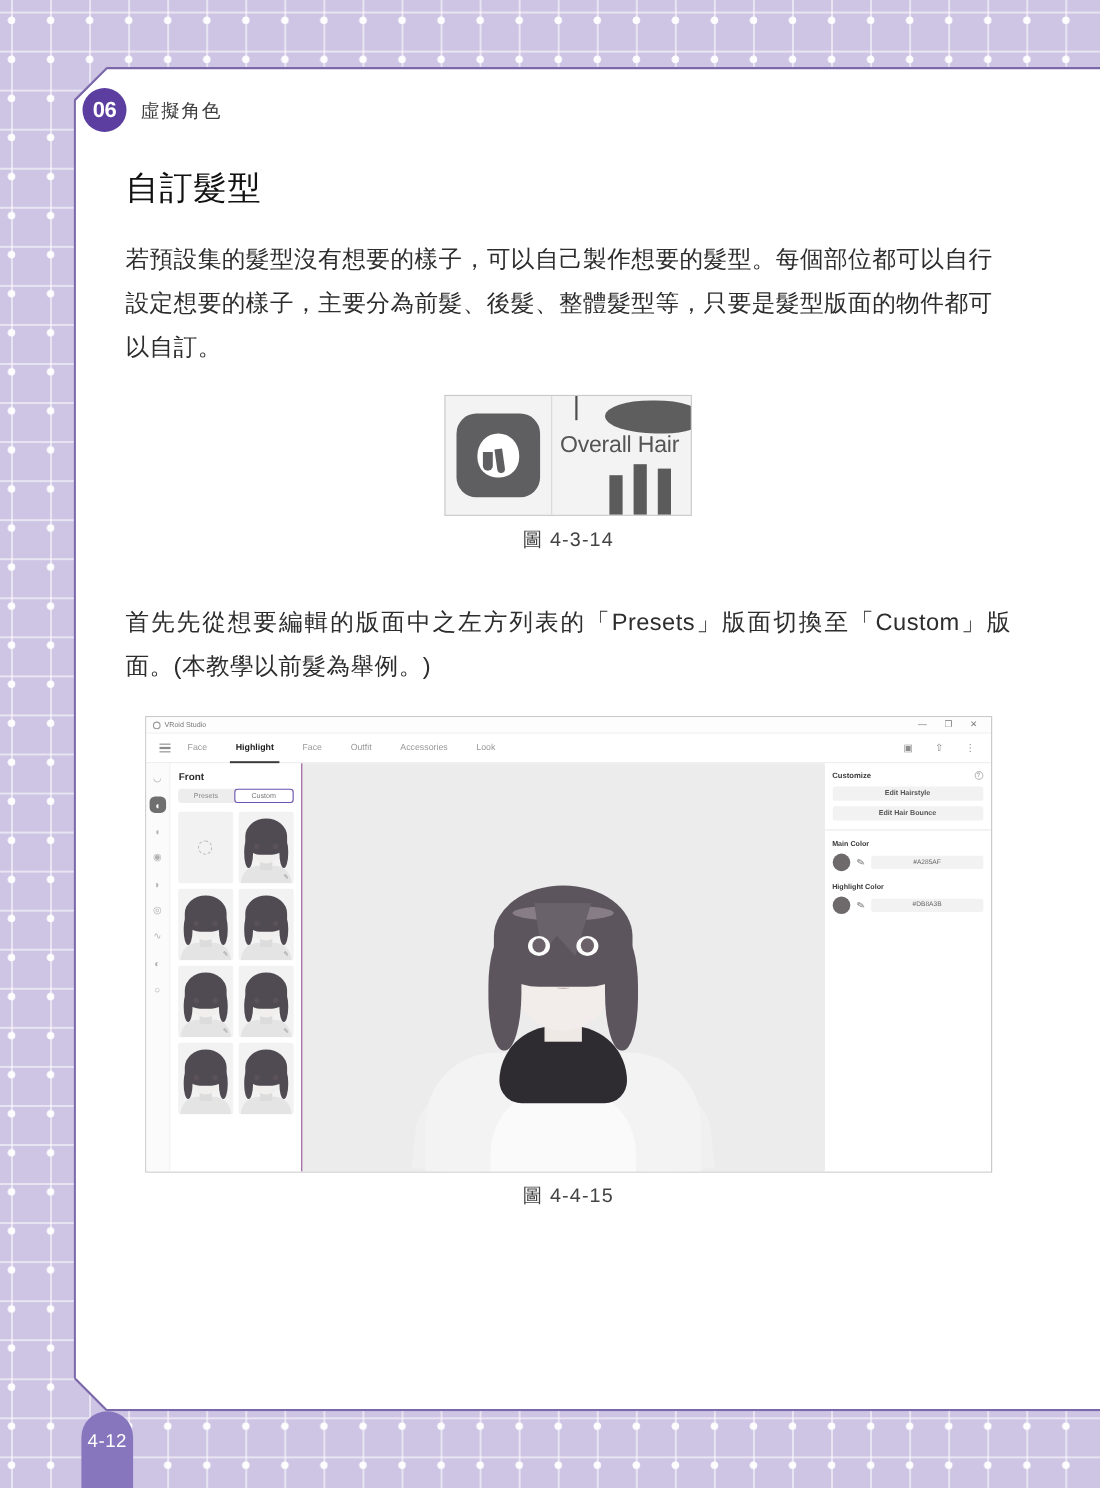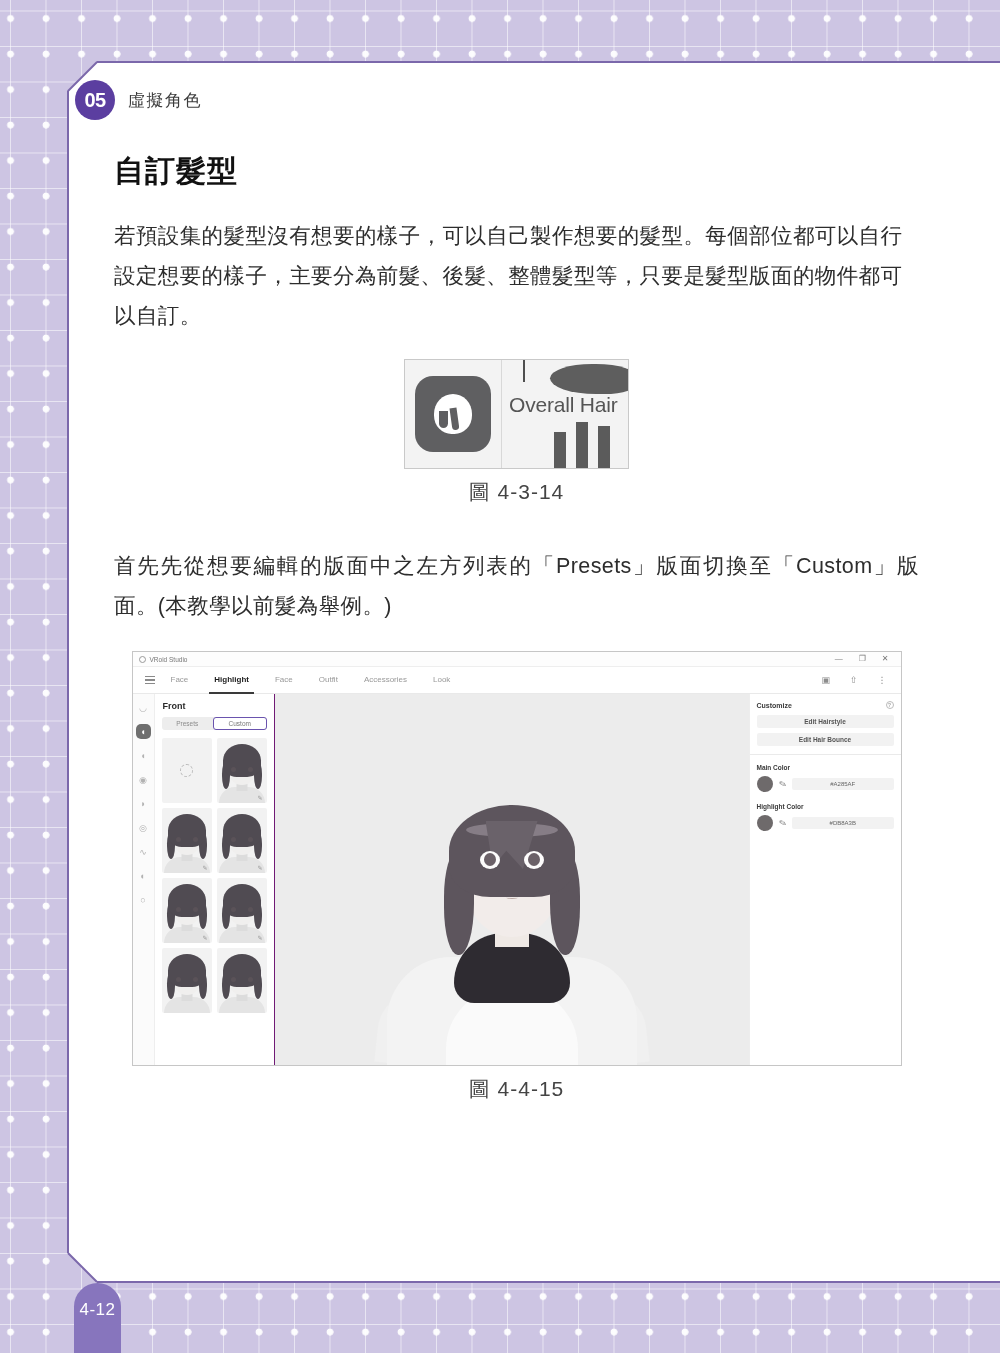--- a/index.html
+++ b/index.html
@@ -77,40 +77,40 @@
     display: flex; align-items: center; justify-content: center;
     letter-spacing: -0.5px;
   }
   #chapter-title {
     font-size: 17px; color: #3b3b3b; letter-spacing: 1.5px;
   }
 
   
   #section-heading {
     position: absolute; left: 47px; top: 90px;
-    font-size: 30px; font-weight: bold; color: #111;
+    font-size: 30px; font-weight: normal; color: #111;
     letter-spacing: 1px;
   }
 
   .body-para {
     position: absolute;
     left: 47px;
     width: 805px;
     font-size: 21.5px;
     line-height: 40px;
     color: #2d2d2d;
     letter-spacing: .4px;
   }
   #para-1 { top: 155px; }
   #para-2 { top: 485px; text-align: justify; text-justify: inter-character; }
 
   
   .figure { position: absolute; text-align: center; }
   .fig-caption {
-    font-size: 21px; color: #444; margin-top: 9px; letter-spacing: 1px;
+    font-size: 18px; color: #444; margin-top: 9px; letter-spacing: 1px;
   }
 
   
   #fig-14 { left: 47px; top: 298px; width: 805px; }
   #fig14-img {
     width: 225px; height: 110px; margin: 0 auto;
     border: 1px solid #c9c9c9;
     background: #f3f3f3;
     position: relative; overflow: hidden;
   }
@@ -373,21 +373,21 @@
   <path d="M30 1 H935 M1 30 L30 1 M1 30 V1192 M1 1192 L30 1221 M30 1221 H935" fill="none" stroke="#7b68ab" stroke-width="2"></path>
 </svg>
 
 <div id="page-tab">
   <span>4-12</span>
 </div>
 
 <div id="content">
 
   <div id="chapter-head">
-    <div id="chapter-badge">05</div>
+    <div id="chapter-badge">06</div>
     <div id="chapter-title">虛擬角色</div>
   </div>
 
   <h1 id="section-heading">自訂髮型</h1>
 
   <p id="para-1" class="body-para">若預設集的髮型沒有想要的樣子，可以自己製作想要的髮型。每個部位都可以自行設定想要的樣子，主要分為前髮、後髮、整體髮型等，只要是髮型版面的物件都可以自訂。</p>
 
   <div id="fig-14" class="figure">
     <div id="fig14-img">
       <div id="fig14-col-line-a"></div>

